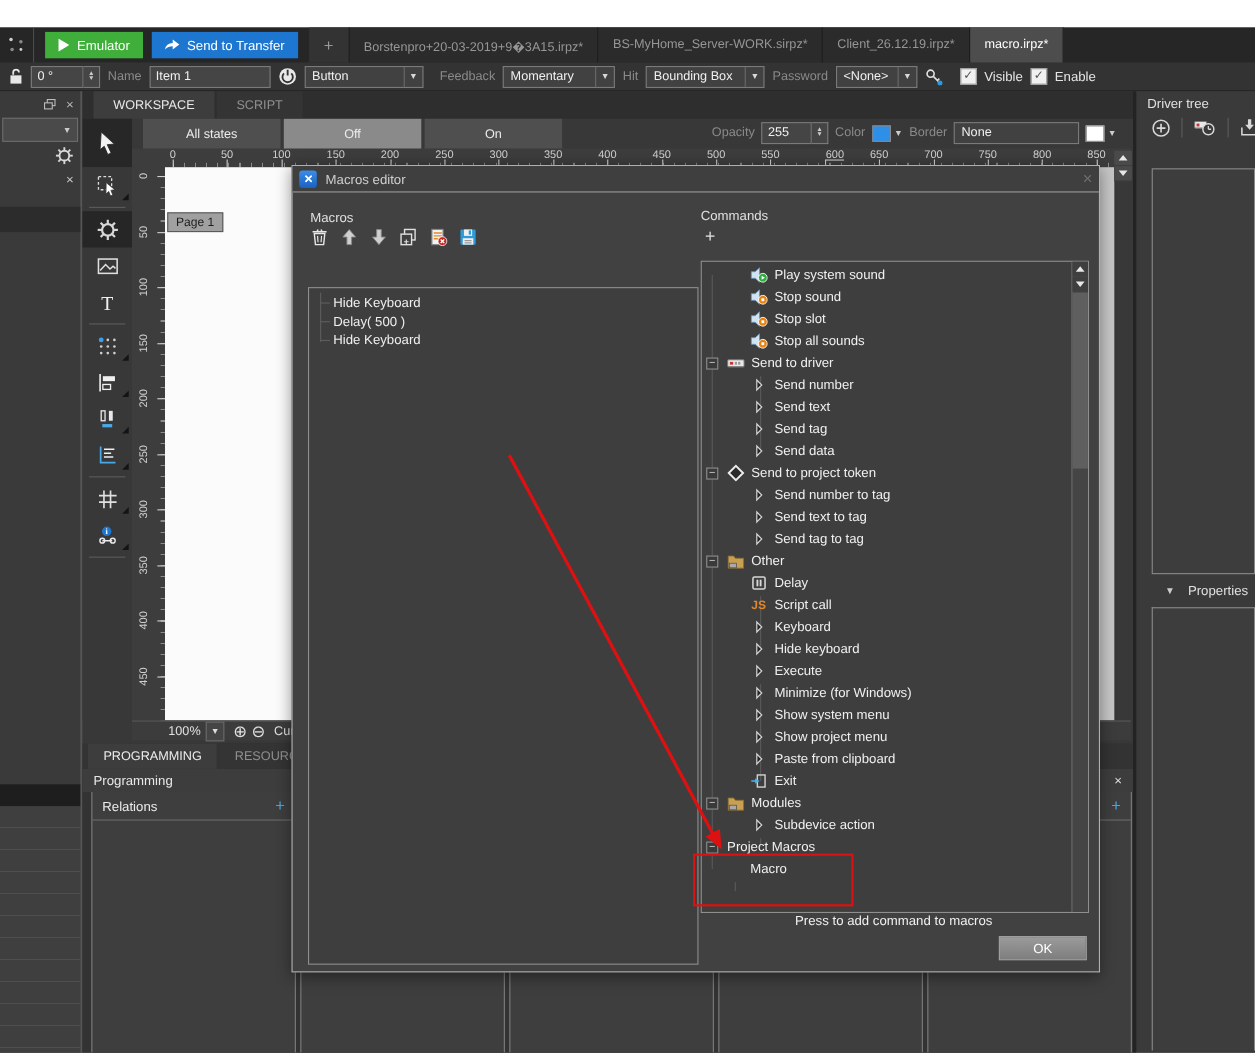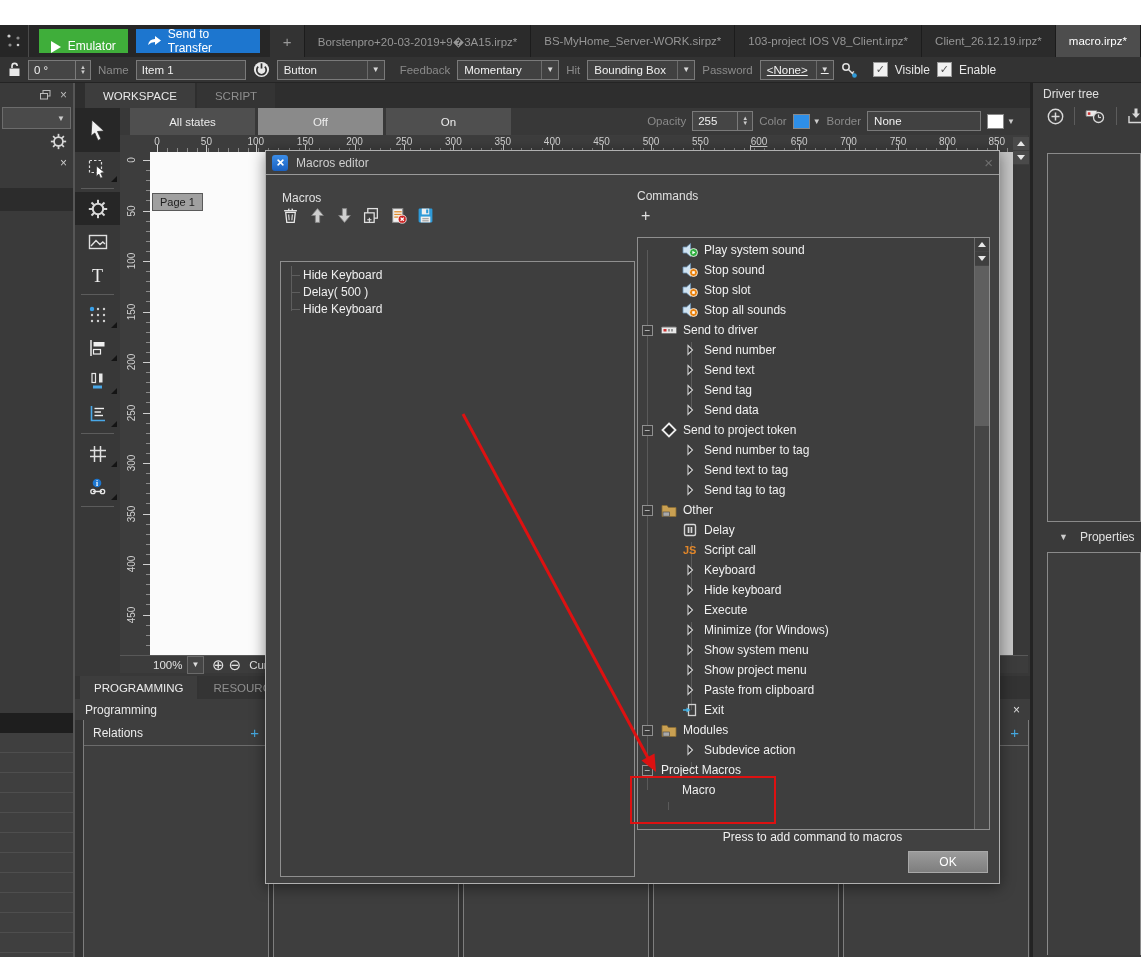--- a/index.html
+++ b/index.html
@@ -6,21 +6,21 @@
   #root{position:relative;width:1141px;height:957px;background:#3d3d3d;overflow:hidden;
         font-family:"Liberation Sans",sans-serif;font-size:12px;color:#e6e6e6;}
   .abs{position:absolute;}
   .flex{display:flex;align-items:center;}
   svg{display:block;}
   
   .top-strip{left:0;top:0;width:1141px;height:25px;background:#fff;}
   
   .topbar{left:0;top:25px;width:1141px;height:32px;background:#262626;display:flex;align-items:stretch;}
   .tb-iconbox{width:30px;display:flex;align-items:center;justify-content:center;border-right:1px solid #4a4a4a;}
-  .btn-run{margin:4px 4px 4px 10px;padding:0 12px;background:#3fae3a;color:#fff;display:flex;align-items:flex-end;gap:7px;font-size:12px;cursor:pointer;}
+  .btn-run{margin:4px 4px 4px 10px;padding:0 12px;background:#3fae3a;color:#fff;display:flex;align-items:center;gap:7px;font-size:12px;cursor:pointer;}
   .btn-transfer{margin:4px 4px;padding:0 12px;background:#1d76cf;color:#fff;display:flex;align-items:center;gap:7px;font-size:12px;cursor:pointer;}
   .newtab{width:36px;margin-left:6px;background:#333;color:#9a9a9a;display:flex;align-items:center;justify-content:center;font-size:15px;border-right:1px solid #1c1c1c;}
   .tab{padding:0 13px;display:flex;align-items:center;color:#969696;background:#2b2b2b;border-right:1px solid #1c1c1c;font-size:11.5px;white-space:nowrap;}
   .tab.active{background:#4d4d4d;color:#fff;}
   
   .toolbar2{left:0;top:57px;width:1141px;height:26px;background:#333;border-bottom:1px solid #242424;display:flex;align-items:center;gap:7px;padding-left:8px;box-sizing:border-box;}
   .lbl{color:#8a8a8a;font-size:11.5px;}
   .field{background:#454545;border:1px solid #7a7a7a;color:#f0f0f0;height:18px;display:flex;align-items:center;padding:0 5px;font-size:11.5px;}
   .dd{background:#414141;border:1px solid #7a7a7a;color:#f0f0f0;height:18px;display:flex;align-items:center;justify-content:space-between;padding:0 0 0 6px;font-size:11.5px;}
   .dd .arr{width:16px;height:100%;display:flex;align-items:center;justify-content:center;border-left:1px solid #6a6a6a;color:#d8d8d8;font-size:8px;}
@@ -132,21 +132,20 @@
           <svg width="13" height="12" viewBox="0 0 13 12">
             <path d="M0 10 Q1 4 7 4 L7 1 L13 5.5 L7 10 L7 7 Q3 7 0 10z" fill="#fff"></path>
           </svg>
         </span>
       <span>Send to Transfer</span>
     </div>
     <div class="newtab">+</div>
     <div style="display:flex;">
         <div class="tab">Borstenpro+20-03-2019+9�3A15.irpz*</div>
         <div class="tab">BS-MyHome_Server-WORK.sirpz*</div>
-        <div class="tab">103-project IOS V8_Client.irpz*</div>
         <div class="tab">Client_26.12.19.irpz*</div>
         <div class="tab active">macro.irpz*</div>
       </div>
   </div>
 
   <div class="abs toolbar2">
     <span>
         <svg width="13" height="15" viewBox="0 0 13 15">
           <rect x="1.5" y="6.5" width="10" height="7.5" fill="#e8e8e8"></rect>
           <path d="M4 6 V4 a2.6 2.6 0 0 1 5.2 0" fill="none" stroke="#e8e8e8" stroke-width="1.6"></path>
@@ -176,21 +175,21 @@
     <span class="dd" style="width:94px;">
         <span>Momentary</span>
         <span class="arr">▼</span>
       </span>
     <span class="lbl">Hit</span>
     <span class="dd" style="width:100px;">
         <span>Bounding Box</span>
         <span class="arr">▼</span>
       </span>
     <span class="lbl">Password</span>
-    <span class="dd" style="width:66px;text-decoration:underline;">
+    <span class="dd" style="width:66px;">
         <span>&lt;None&gt;</span>
         <span class="arr">▼</span>
       </span>
     <span>
         <svg width="17" height="16" viewBox="0 0 17 16">
           <circle cx="5" cy="5" r="3.2" fill="none" stroke="#e0e0e0" stroke-width="1.5"></circle>
           <line x1="7.5" y1="7.5" x2="13" y2="13" stroke="#e0e0e0" stroke-width="1.5"></line>
           <line x1="11" y1="11" x2="13" y2="9.5" stroke="#e0e0e0" stroke-width="1.4"></line>
           <circle cx="13.5" cy="13.5" r="2.3" fill="#2e9ad8"></circle>
         </svg>

